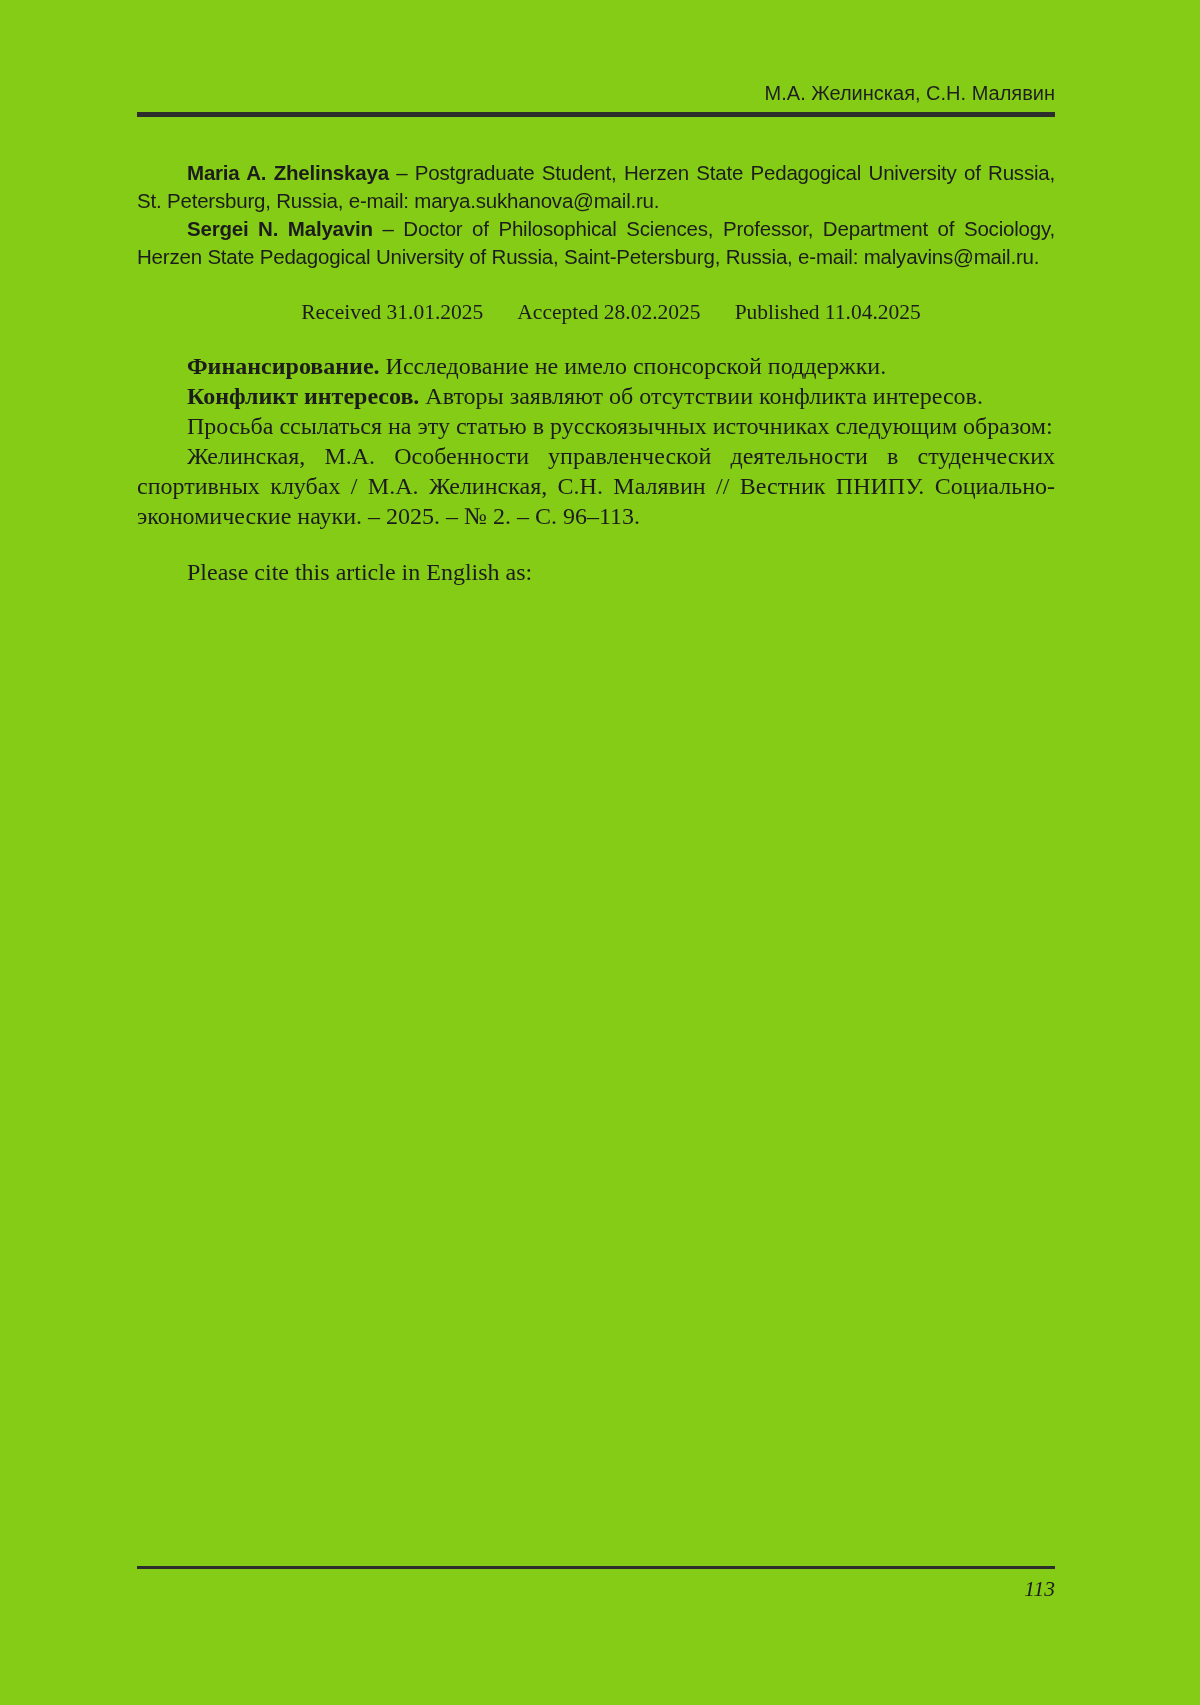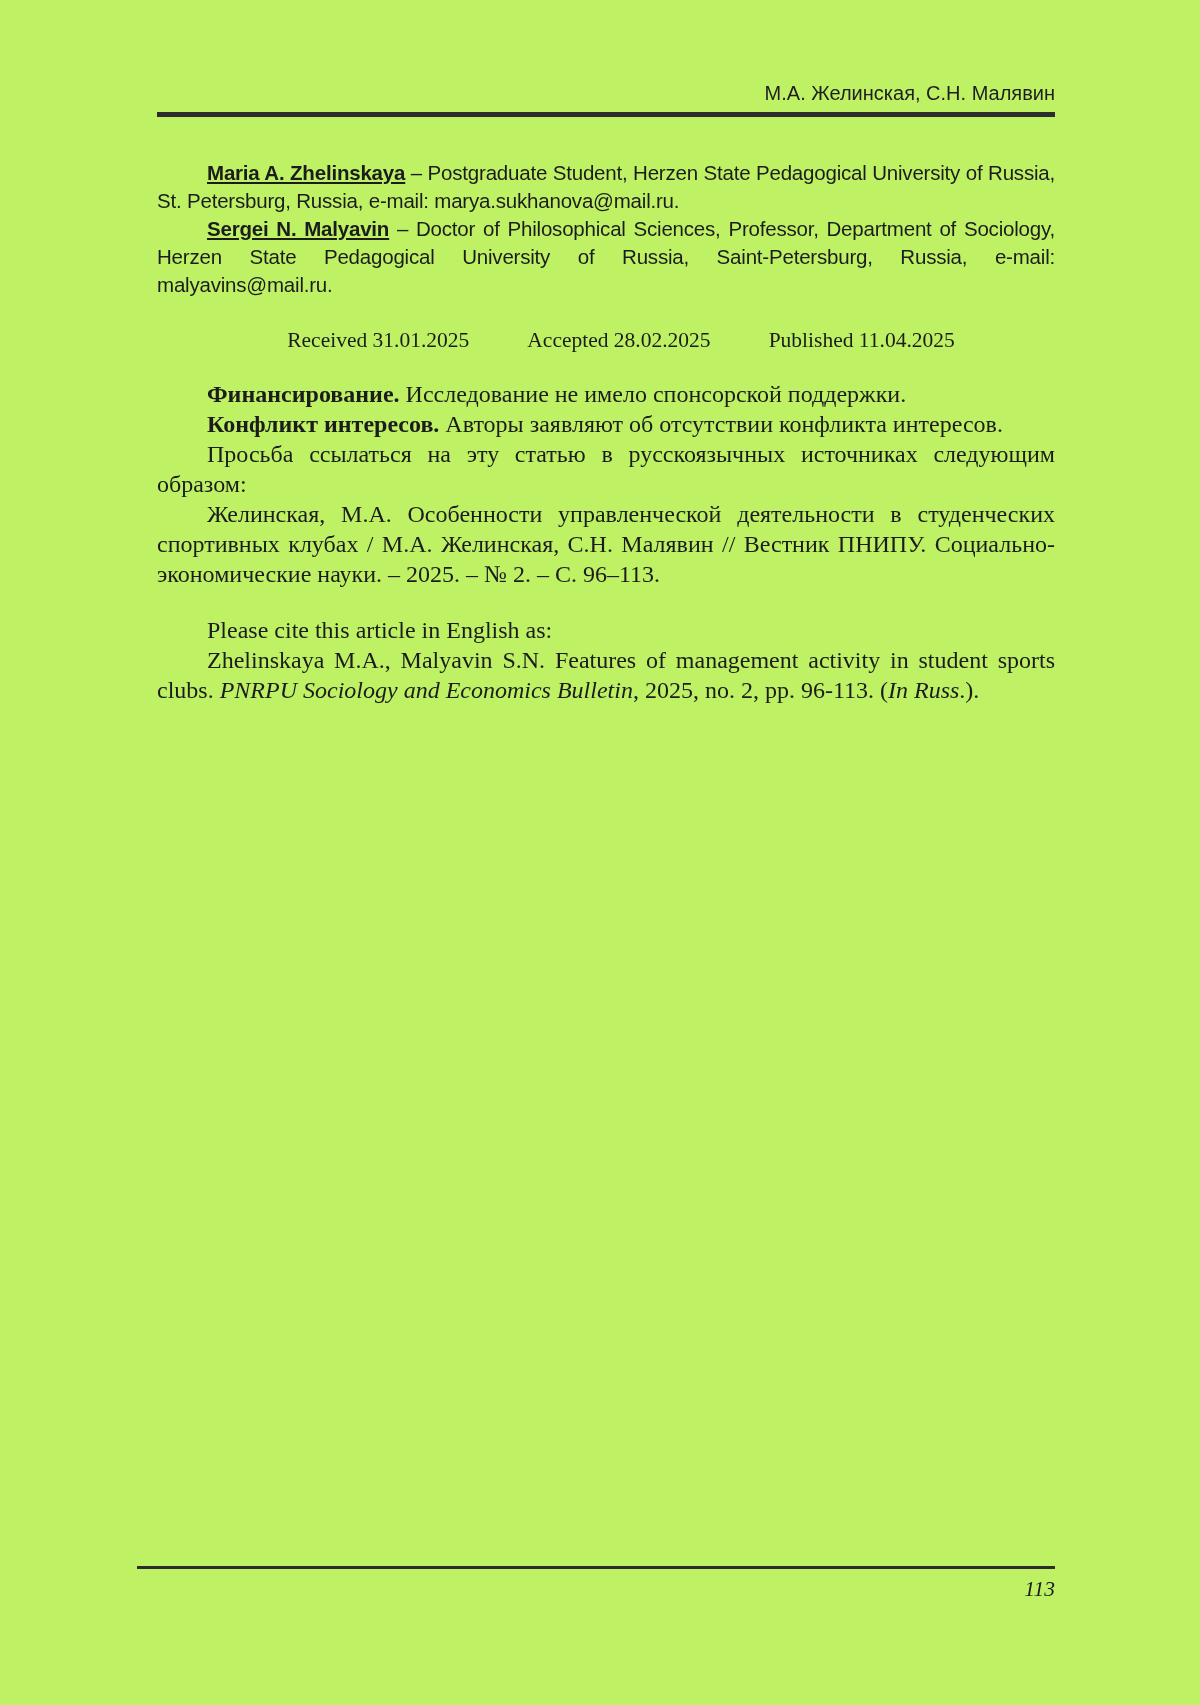--- a/index.html
+++ b/index.html
@@ -2,24 +2,23 @@
 <html><head>
 <meta charset="utf-8">
 <style>
   * { margin: 0; padding: 0; box-sizing: border-box; }
   html, body { background: #ffffff; }
   .page {
     position: relative;
     width: 1200px;
     height: 1705px;
     margin: 0 auto;
-    background: #bef264;
+    background: #84cc16;
     color: #1c1c1c;
     overflow: hidden;
-    padding-left: 20px;
   }
   .content {
     padding-left: 137px;
     padding-right: 145px;
   }
   
   .running-header {
     margin-top: 80px;
     text-align: right;
     font-family: "Liberation Sans", sans-serif;
@@ -37,27 +36,27 @@
   
   .author-block { margin-top: 42px; }
   .author-p {
     font-family: "Liberation Sans", sans-serif;
     font-size: 20.5px;
     line-height: 28px;
     text-align: justify;
     text-indent: 50px;
     letter-spacing: -0.2px;
   }
-  .author-p b { font-weight: 700; text-decoration: underline; }
+  .author-p b { font-weight: 700; }
   
   .dates-row {
     margin-top: 26px;
     display: flex;
     justify-content: center;
-    gap: 58px;
+    gap: 34px;
     padding-left: 30px;
     font-family: "Liberation Serif", serif;
     font-size: 21.5px;
     line-height: 30px;
   }
   
   .serif-p {
     font-family: "Liberation Serif", serif;
     font-size: 24px;
     line-height: 30px;
@@ -115,21 +114,20 @@
       <p class="serif-p"><b>Конфликт интересов.</b><span> Авторы заявляют об отсутствии конфликта интересов.</span></p>
     </div>
 
     <div class="cite-ru-block">
       <p class="serif-p">Просьба ссылаться на эту статью в русскоязычных источниках следующим образом:</p>
       <p class="serif-p">Желинская, М.А. Особенности управленческой деятельности в студенческих спортивных клубах / М.А. Желинская, С.Н. Малявин // Вестник ПНИПУ. Социально-экономические науки. – 2025. – № 2. – С. 96–113.</p>
     </div>
 
     <div class="cite-en-block">
       <p class="serif-p">Please cite this article in English as:</p>
-      <p class="serif-p"><span>Zhelinskaya M.A., Malyavin S.N. Features of management activity in student sports clubs. </span><span class="em-i">PNRPU Sociology and Economics Bulletin</span><span>, 2025, no. 2, pp. 96-113. (</span><span class="em-i">In Russ</span><span>.).</span></p>
     </div>
 
   </div>
 
   <div class="footer">
     <div class="rule-single"></div>
     <div class="page-number">113</div>
   </div>
 </div>
 

